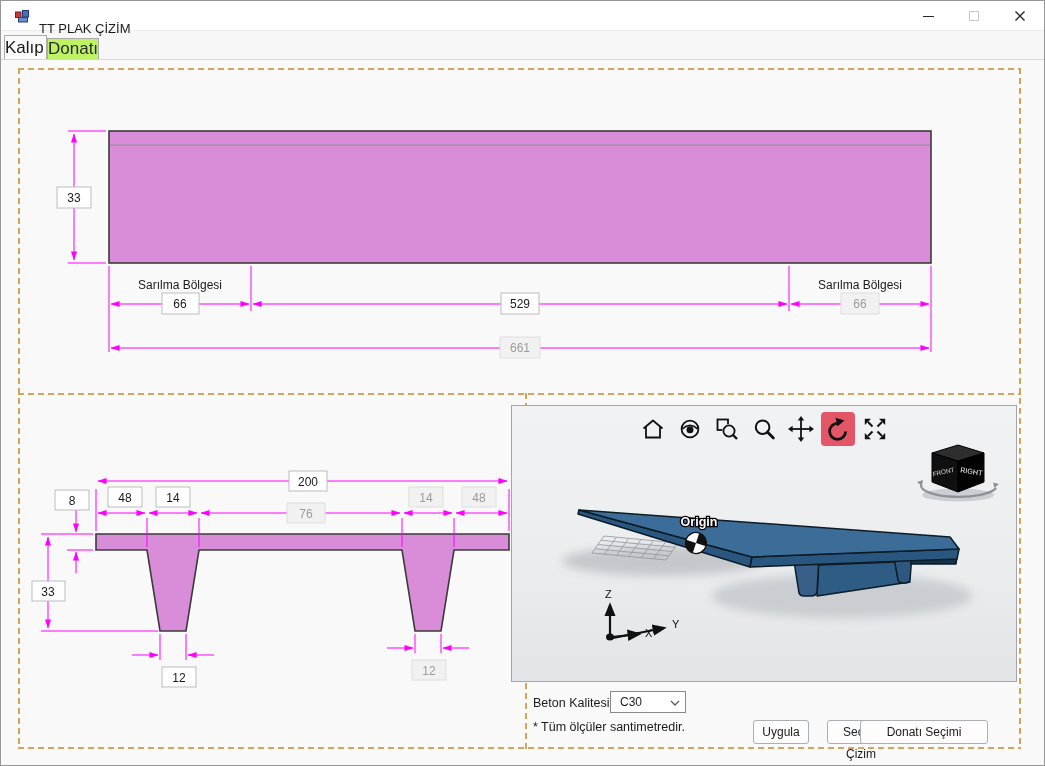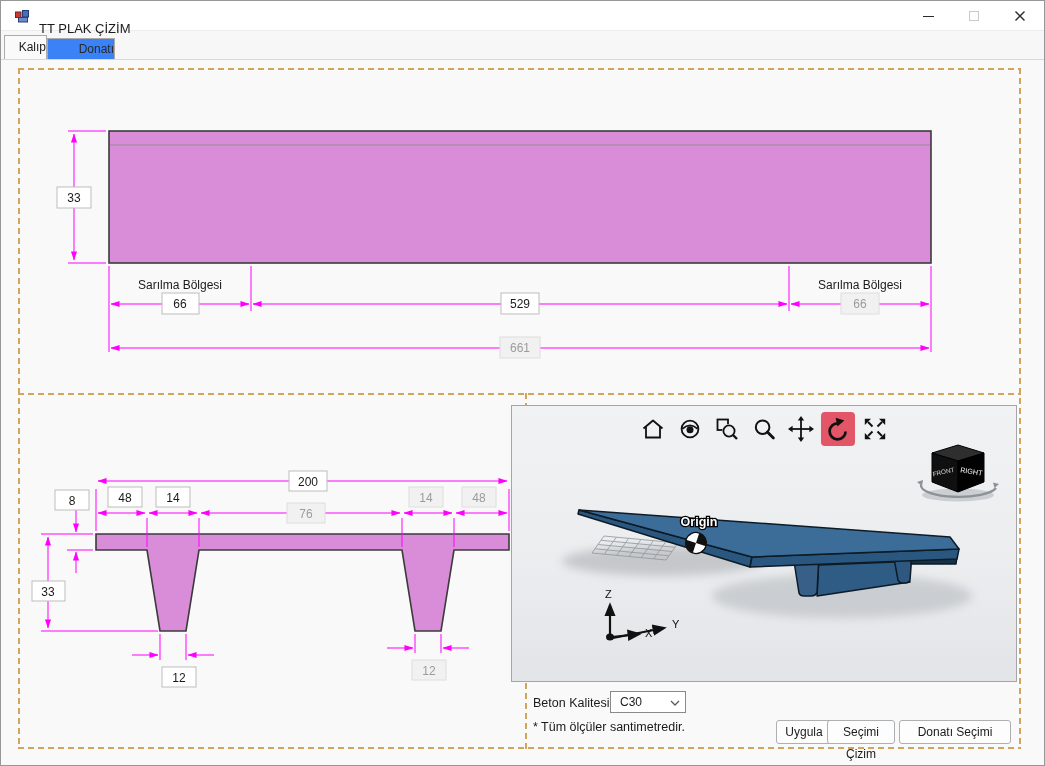--- a/index.html
+++ b/index.html
@@ -11,23 +11,23 @@
   
   .titlebar{position:absolute;left:0;top:0;width:100%;height:30px;background:#FFFFFF;border-bottom:1px solid #ECECEC}
   .app-icon{position:absolute;left:13px;top:7px;width:16px;height:16px}
   .win-title{position:absolute;left:38px;top:13px;height:30px;line-height:30px;font-size:13px;color:#1b1b1b}
   .winbtn{position:absolute;top:0;height:30px;width:45px;display:flex;align-items:center;justify-content:center;cursor:default}
   .btn-min{left:905px}.btn-max{left:950px}.btn-close{left:995px;width:48px}
   .min-glyph{width:11px;height:0;border-top:1.6px solid #2b2b2b}
   .max-glyph{width:10px;height:10px;border:1.3px solid #CACACA}
   
   .tabstrip{position:absolute;left:0;top:34px;width:100%;height:24px}
-  .tab{position:absolute;border:1px solid #ABABAB;border-bottom:none;font-size:12px;text-align:right}
+  .tab{position:absolute;border:1px solid #ABABAB;border-bottom:none;font-size:17px;text-align:left}
   .tab.active{left:3px;top:0;width:43px;height:24px;background:#FAFAFA;line-height:23px;z-index:3}
-  .tab.inactive{left:46px;top:3px;width:68px;height:21px;background:#3b82f6;line-height:20px;color:#2a2a2a}
+  .tab.inactive{left:46px;top:3px;width:52px;height:21px;background:#bef264;line-height:20px;color:#2a2a2a}
   .pane{position:absolute;left:0;top:58px;width:100%;height:708px;background:#F9F9F9;border-top:1px solid #D8D8D8}
   
   .dash-h{position:absolute;height:2px;background:repeating-linear-gradient(90deg,var(--c-dash) 0 6px,transparent 6px 10px)}
   .dash-v{position:absolute;width:2px;background:repeating-linear-gradient(180deg,var(--c-dash) 0 6px,transparent 6px 10px)}
   
   svg text{font-family:"Liberation Sans",sans-serif}
   .shape{fill:var(--c-shape);stroke:#3b3b3b;stroke-width:1.6}
   .dim{stroke:var(--c-dim);stroke-width:1;fill:none}
   .mfill{fill:var(--c-dim)}
   .dbox{fill:#FFFFFF;stroke:#BDBDBD}
@@ -337,15 +337,15 @@
 
 <span class="ctl-label" style="left:532px;top:695px">Beton Kalitesi :</span>
 <div class="combo">
   <span>C30</span>
   <svg width="10" height="6" viewBox="0 0 10 6">
     <polyline points="1,1 5,5 9,1" fill="none" stroke="#5A5A5A" stroke-width="1.3"></polyline>
   </svg>
 </div>
 <span class="ctl-label" style="left:532px;top:719px">* Tüm ölçüler santimetredir.</span>
 
-<div class="pushbtn" style="left:775px;width:56px">Uygula</div>
+<div class="pushbtn" style="left:752px;width:56px">Uygula</div>
 <div class="pushbtn" style="left:826px;width:68px">Seçimi Çizim</div>
-<div class="pushbtn" style="left:898px;width:112px">Donatı Seçimi</div>
+<div class="pushbtn" style="left:859px;width:128px">Donatı Seçimi</div>
 
 </body></html>

